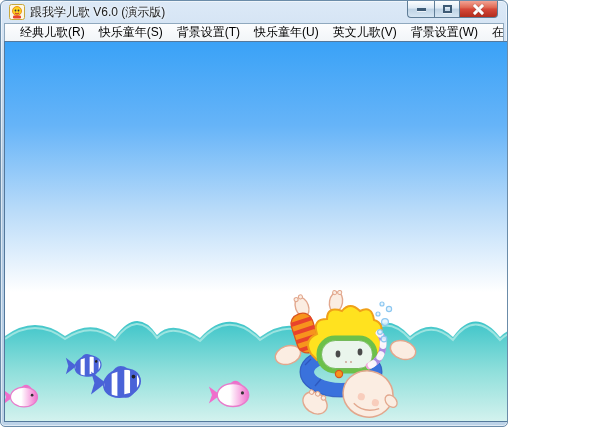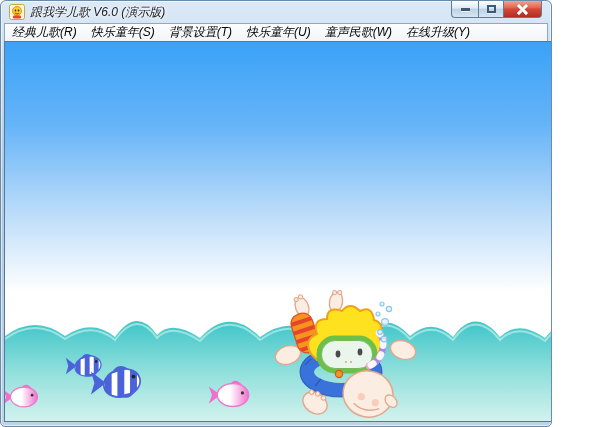--- a/index.html
+++ b/index.html
@@ -1,25 +1,24 @@
 <!DOCTYPE html>
 <html style="--titlebar_top: #DCE9F7; --titlebar_bottom: #AFC9E2; --frame_border: #6B8CA9; --menubar_bg: #F2F5F8; --menu_text: #000000; --close_red: #D6493A; --sky_top: #3AA2F7; --sky_mid: #BBDCF9; --sky_bottom: #FFFFFF; --water_top: #3EC5C9; --water_mid: #8FDFDB; --water_bottom: #D3F2EE; --wave_highlight: #AFEAE5; --fish_blue: #4A63D8; --fish_pink: #F06ECC; --ring_blue: #3A72DC; --ring_blue_dark: #2B53B8; --hair_yellow: #FFE21F; --hair_outline: #F0A018; --mask_green: #6CC04A; --mask_inner: #EAF5EC; --skin: #FBEDE2; --skin_outline: #E2A78D; --float_orange: #F7941D; --float_stripe: #E8432C; --snorkel_pink: #F2A7DC; --snorkel_purple: #A88BE0; --bubble_blue: #8CC7F0;"><head>
 <meta charset="utf-8">
 <style>
   * { margin:0; padding:0; box-sizing:border-box; }
   html,body { width:600px; height:427px; font-family:"Liberation Sans","DejaVu Sans",sans-serif; background:#fff; }
 
   .window {
-    position:relative; width:552px; height:427px;
+    position:relative; width:508px; height:427px;
     background:linear-gradient(180deg, var(--titlebar_top,#DCE9F7) 0%, var(--titlebar_bottom,#AFC9E2) 40%, #BDD3E8 100%);
     border:1px solid var(--frame_border,#6B8CA9);
     border-radius:6px 6px 5px 5px;
     box-shadow: inset 0 0 0 1px rgba(255,255,255,.55);
     overflow:hidden;
-    font-style:italic;
   }
 
   
   .titlebar {
     position:absolute; top:0; left:0; right:0; height:22px;
     display:flex; align-items:center; padding-left:8px;
   }
   .app-icon { width:16px; height:16px; margin-right:5px; flex:0 0 auto; }
   .title-text {
     font-size:12px; color:#1c1c1c; line-height:22px; white-space:nowrap;
@@ -46,21 +45,21 @@
     box-shadow:0 0 1px rgba(0,0,0,.4);
   }
   .glyph-close::before { transform:rotate(45deg); }
   .glyph-close::after  { transform:rotate(-45deg); }
 
   
   .menubar {
     position:absolute; top:22px; left:3px; right:3px; height:18px;
     background:linear-gradient(180deg,#FCFDFE 0%, var(--menubar_bg,#F2F5F8) 100%);
     border:1px solid #8FA8BE; border-bottom:none;
-    display:flex; align-items:center; padding-left:0; overflow:hidden;
+    display:flex; align-items:center; padding-left:8px; overflow:hidden;
   }
   .menu-item {
     font-size:12px; color:var(--menu_text,#000); padding:0 7px; line-height:17px;
     white-space:nowrap; cursor:default;
   }
 
   
   .content {
     position:absolute; top:40px; left:3px; width:594px; height:381px;
     border:1px solid #55799C; background:#fff; overflow:hidden;
@@ -93,21 +92,22 @@
           <span class="glyph-close"></span>
         </div>
     </div>
   </div>
 
   <div class="menubar">
     <span class="menu-item">经典儿歌(R)</span>
     <span class="menu-item">快乐童年(S)</span>
     <span class="menu-item">背景设置(T)</span>
     <span class="menu-item">快乐童年(U)</span>
-    <span class="menu-item">童声民歌(W)</span>
+    <span class="menu-item">英文儿歌(V)</span>
+    <span class="menu-item">背景设置(W)</span>
     <span class="menu-item">在线升级(Y)</span>
 
   </div>
 
   <div class="content">
     <svg class="scene" viewBox="0 0 592 379" xmlns="http://www.w3.org/2000/svg">
       <defs>
         <linearGradient id="skyGrad" x1="0" y1="0" x2="0" y2="1">
           <stop offset="0" style="stop-color:var(--sky_top,#3AA2F7)"></stop>
           <stop offset="0.22" style="stop-color:#66B4F8"></stop>

